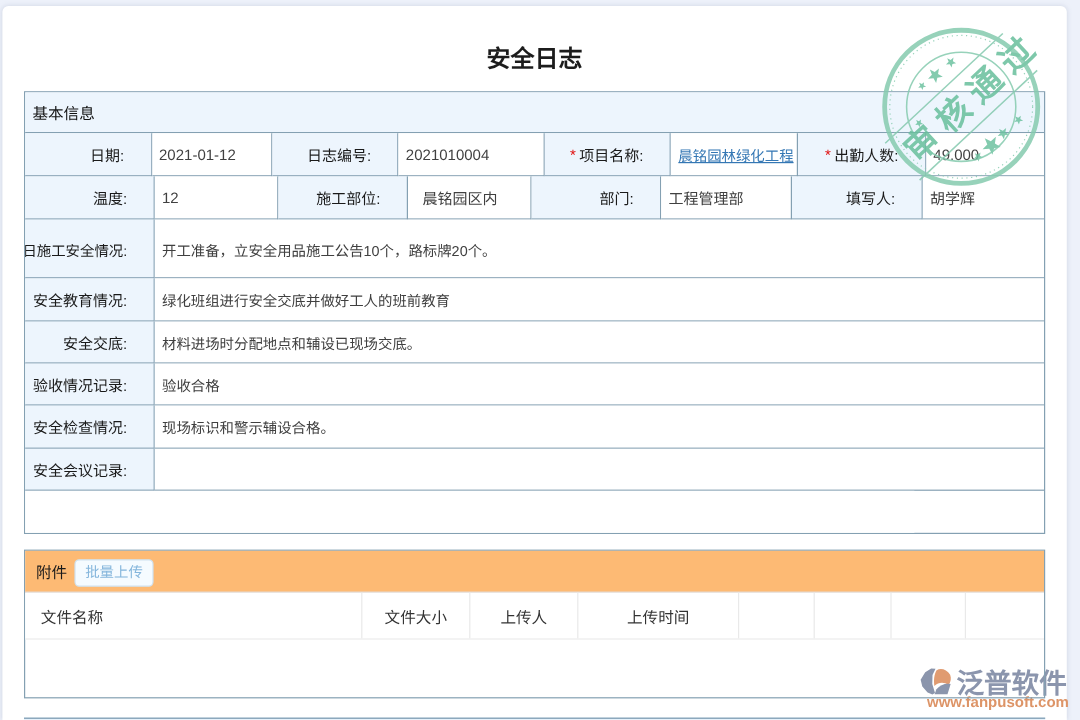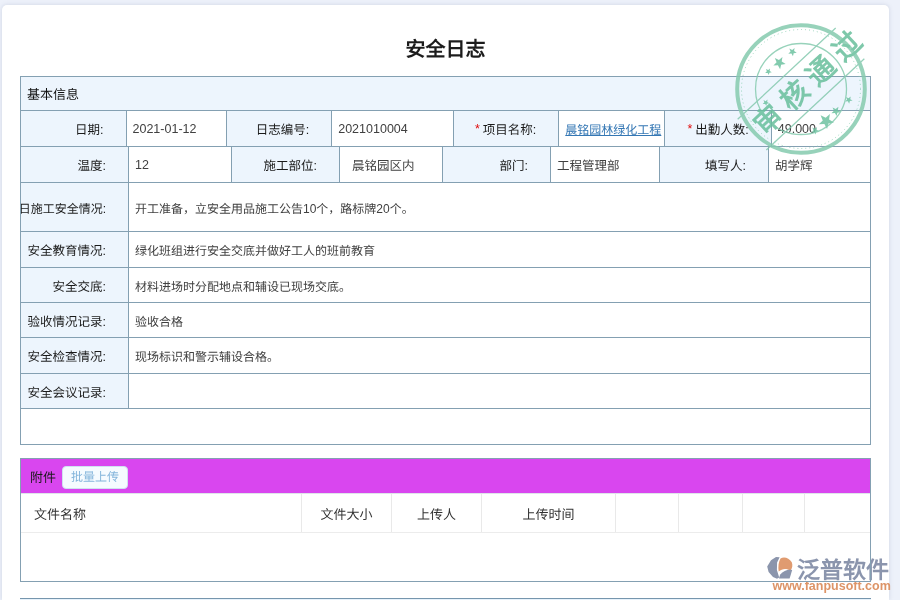--- a/index.html
+++ b/index.html
@@ -11,21 +11,21 @@
   .row{display:flex;box-sizing:border-box;}
   .cell{box-sizing:border-box;border-right:1px solid #84a0b2;border-bottom:1px solid #84a0b2;display:flex;align-items:center;font-size:12.5px;color:#1a1a1a;overflow:hidden;white-space:nowrap;}
   .lc{background:#edf5fd;justify-content:flex-end;padding-right:22px;}
   .vc{background:#fff;justify-content:flex-start;padding-left:6px;color:#404040;}
   .last{border-right:none;}
   .hdr{background:#edf5fd;border-bottom:1px solid #84a0b2;font-size:13px;color:#111;display:flex;align-items:center;padding-left:6px;box-sizing:border-box;}
   .star{color:#e00a0a;margin-right:3px;}
   a.lnk{color:#3477b4;text-decoration:underline;font-size:12px;}
   
   .at{position:absolute;left:20px;top:458px;width:851px;height:124px;border:1px solid #84a0b2;box-sizing:border-box;background:transparent;z-index:3;}
-  .atbar{height:35px;background:#d946ef;border-bottom:1px solid #dfe4ea;box-sizing:border-box;display:flex;align-items:center;}
+  .atbar{height:35px;background:#fdba74;border-bottom:1px solid #dfe4ea;box-sizing:border-box;display:flex;align-items:center;}
   .atbar .lab{font-size:13px;color:#1a1a1a;margin-left:9px;}
   .btn{margin-left:6px;margin-top:2px;height:23px;line-height:21px;padding:0 8px;background:#f5fbff;border:1px solid #cfe2f0;border-radius:4px;color:#85b6dc;font-size:12px;box-sizing:border-box;}
   .athead{display:flex;height:39px;box-sizing:border-box;border-bottom:1px solid #ececec;background:#fff;}
   .ath{box-sizing:border-box;border-right:1px solid #e9e9e9;display:flex;align-items:center;justify-content:center;font-size:13px;color:#333;}
   
   .logo{position:absolute;left:766px;top:549px;z-index:2;}
   .stamp{position:absolute;left:733px;top:21px;width:136px;height:136px;z-index:10;opacity:0.85;}
   .fline{position:absolute;left:20px;top:598px;width:851px;height:2px;border-top:1.5px solid #7696ad;background:#e7f2fb;z-index:4;box-sizing:border-box;}
 </style>
 </head>

